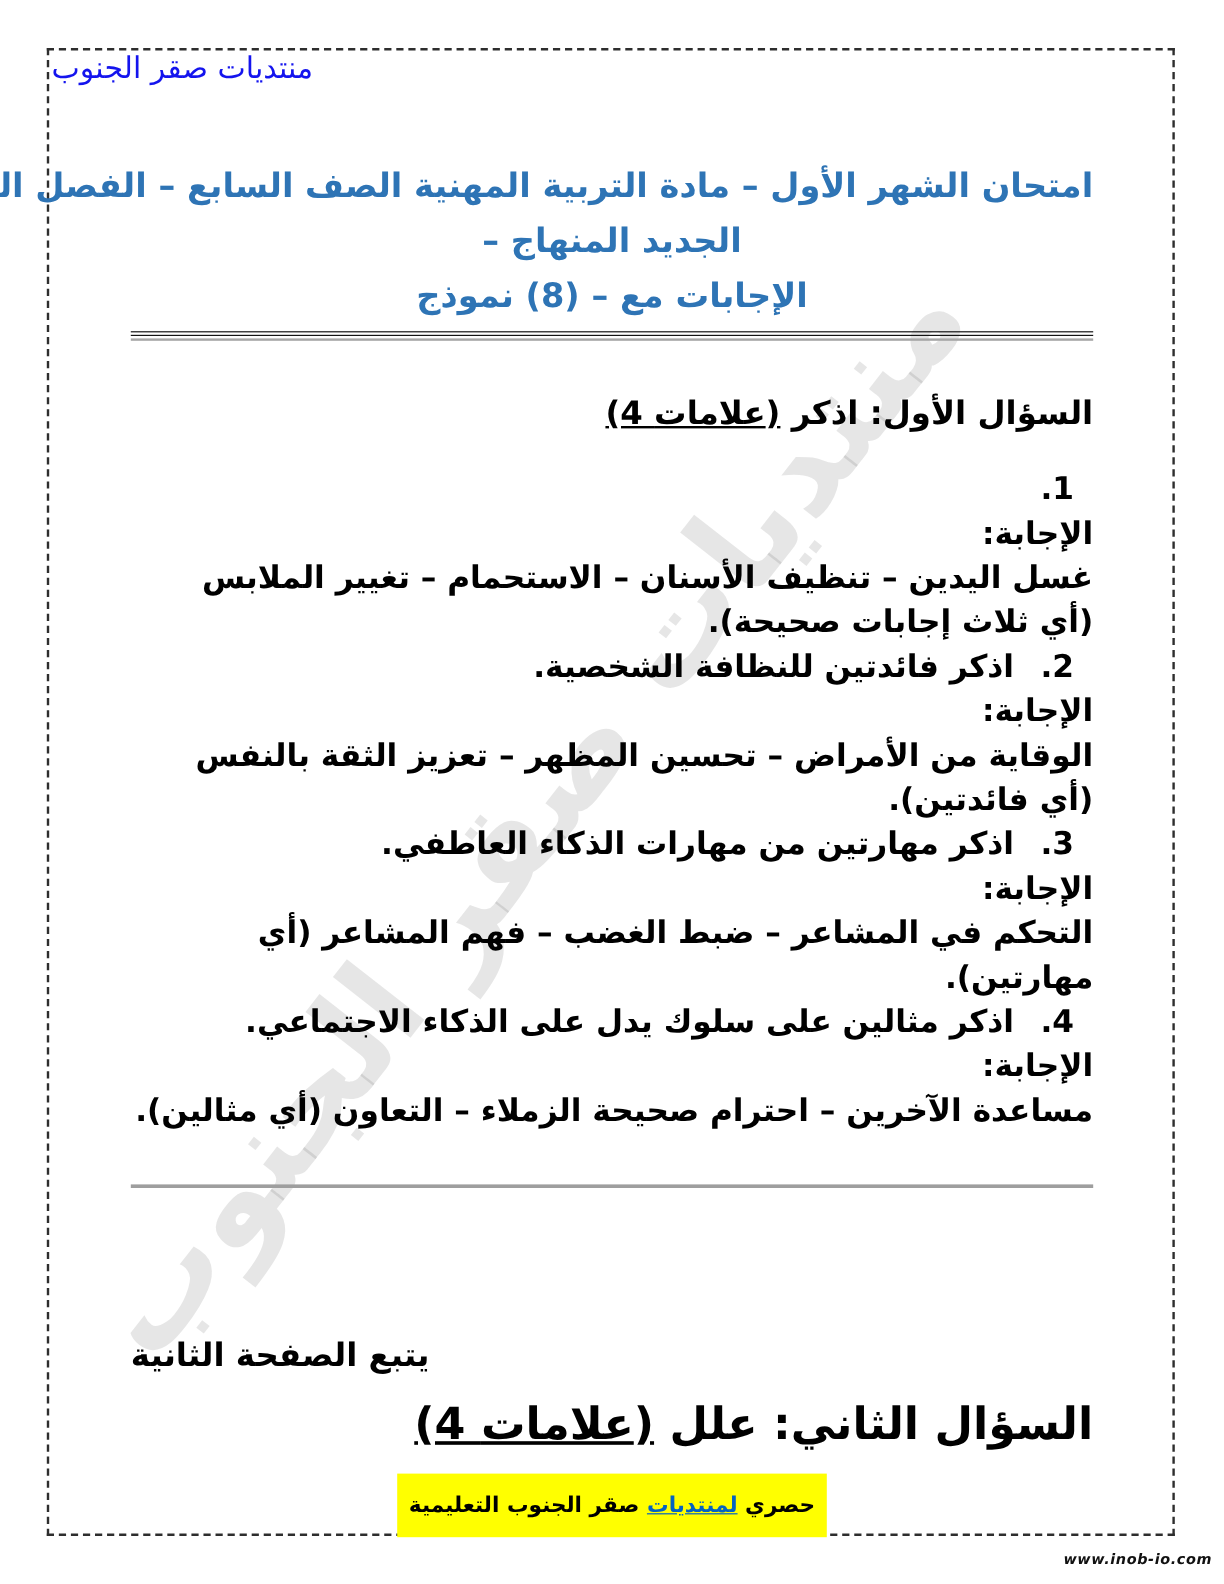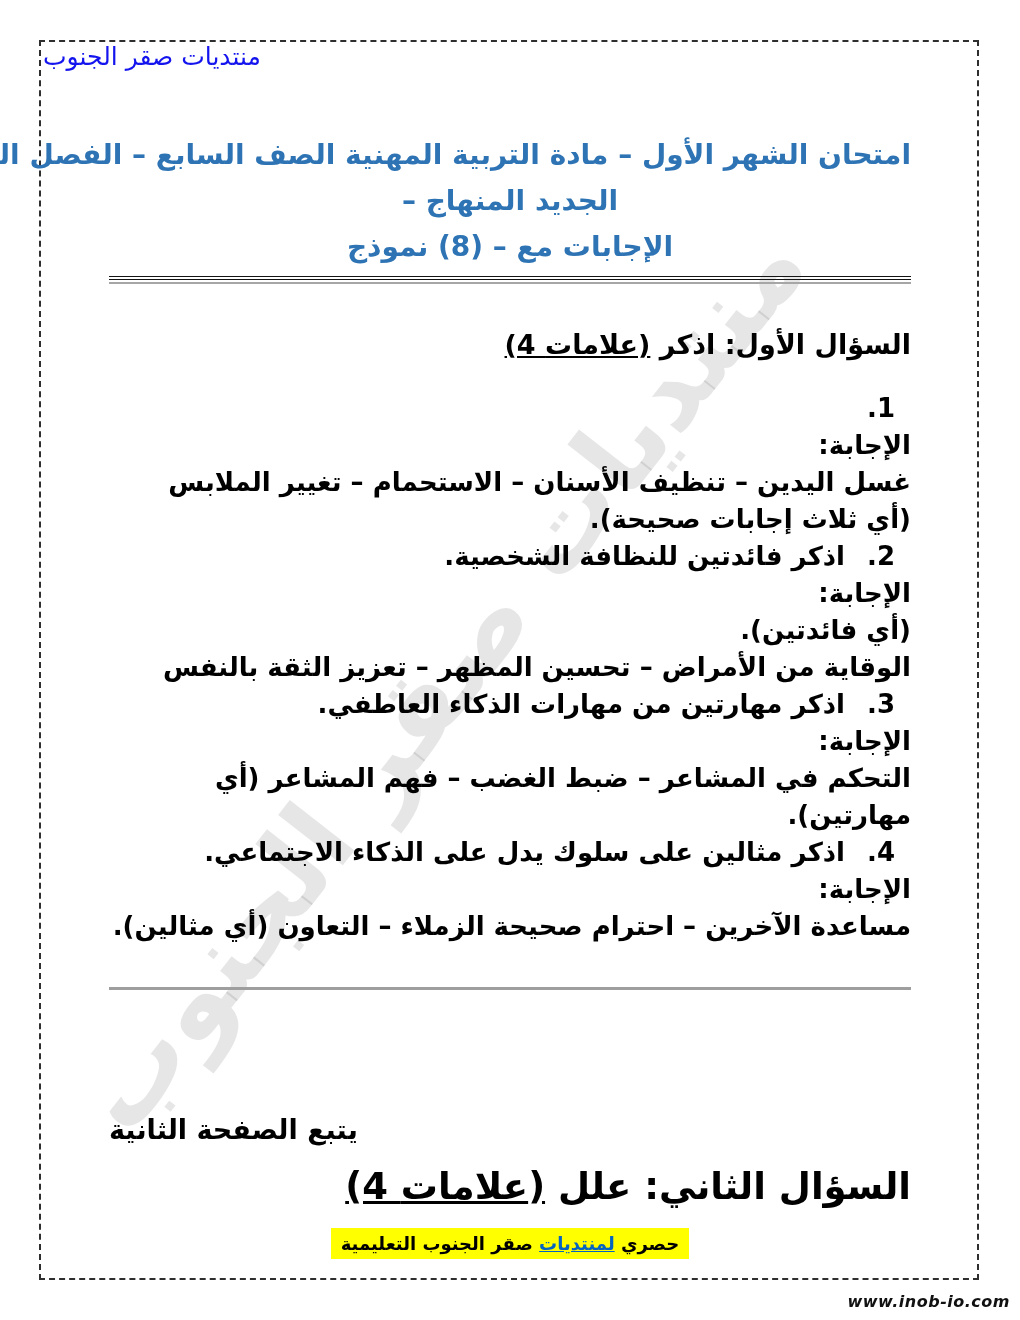--- a/index.html
+++ b/index.html
@@ -44,26 +44,26 @@
   .q-num{flex:0 0 auto;}
   .ans-label,.ans-line{text-align:right;}
   .mid-rule{margin-top:42px;height:0;border-top:3px solid #9e9e9e;}
   .continuation{margin-top:124px;text-align:left;font-size:27px;font-weight:bold;}
   .q2-heading{margin-top:20px;font-size:37px;font-weight:bold;text-align:right;}
   .footer-bar{position:absolute;left:0;right:0;top:1228px;text-align:center;z-index:1;}
   .footer-highlight{
     display:inline-block;direction:rtl;
     background:#ffff00;
     font-size:18px;font-weight:bold;
-    padding:5px 10px;
+    padding:16px 10px;
   }
   .footer-link{color:#0563c1;text-decoration:underline;cursor:pointer;}
   .site-url{
     position:absolute;right:10px;top:1292px;
-    font-size:16px;font-weight:bold;font-style:italic;
+    font-size:12px;font-weight:bold;font-style:italic;
     color:#111;letter-spacing:0.5px;
     font-family:"DejaVu Sans",sans-serif;
   }
   .marks-ltr{direction:ltr;unicode-bidi:embed;text-decoration:underline;}
 </style>
 </head>
 <body>
 
 <div class="page">
 
@@ -93,22 +93,22 @@
       </div>
       <div class="ans-label">الإجابة:</div>
       <div class="ans-line">غسل اليدين – تنظيف الأسنان – الاستحمام – تغيير الملابس</div>
       <div class="ans-line">(أي ثلاث إجابات صحيحة).</div>
 
       <div class="q-row">
         <span class="q-num">2.</span>
         <span>اذكر فائدتين للنظافة الشخصية.</span>
       </div>
       <div class="ans-label">الإجابة:</div>
+      <div class="ans-line">الوقاية من الأمراض – تحسين المظهر – تعزيز الثقة بالنفس</div>
       <div class="ans-line">(أي فائدتين).</div>
-      <div class="ans-line">الوقاية من الأمراض – تحسين المظهر – تعزيز الثقة بالنفس</div>
 
       <div class="q-row">
         <span class="q-num">3.</span>
         <span>اذكر مهارتين من مهارات الذكاء العاطفي.</span>
       </div>
       <div class="ans-label">الإجابة:</div>
       <div class="ans-line">التحكم في المشاعر – ضبط الغضب – فهم المشاعر (أي مهارتين).</div>
 
       <div class="q-row">
         <span class="q-num">4.</span>

